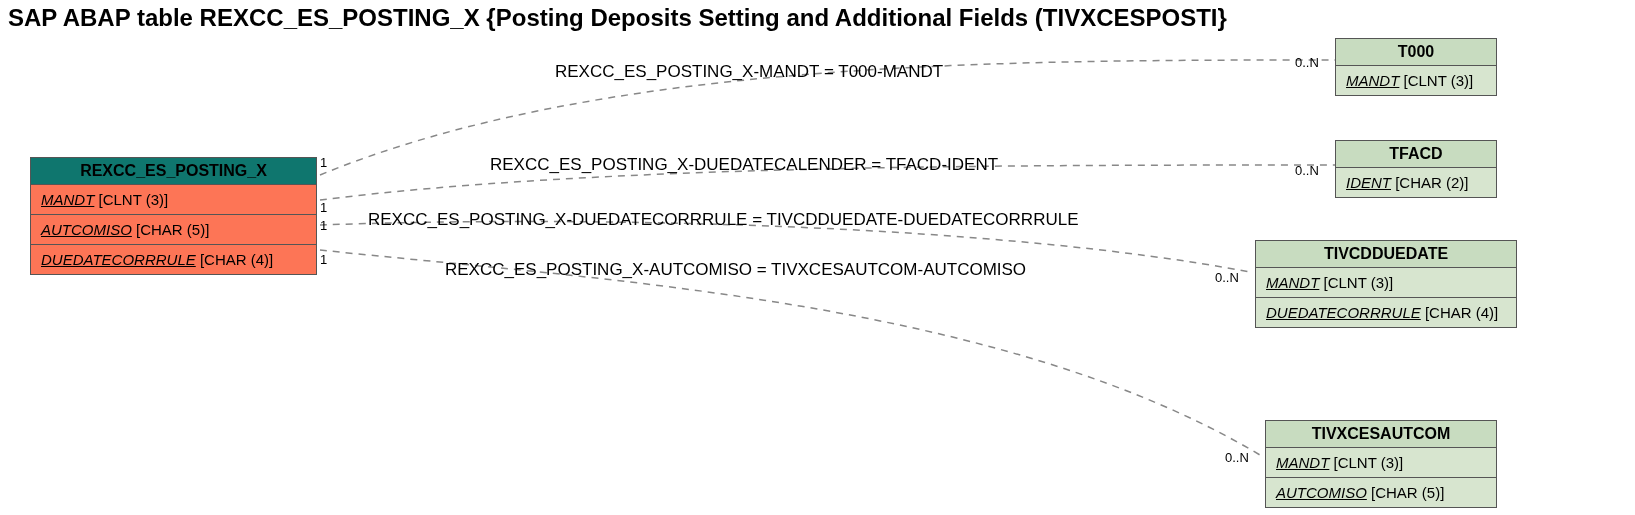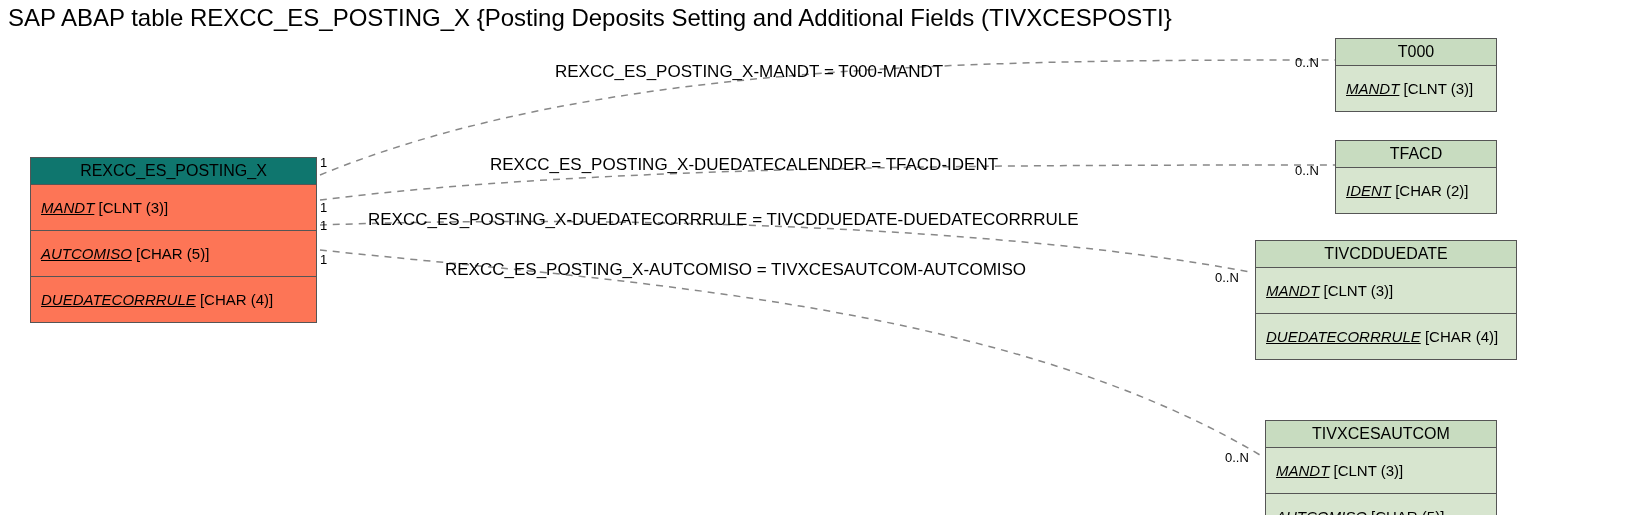--- a/index.html
+++ b/index.html
@@ -1,21 +1,21 @@
 <!DOCTYPE html>
 <html><head>
 <meta charset="utf-8">
 <style>
   html,body{margin:0;padding:0;font-family:Arial,Helvetica,sans-serif;background:#fff;color:#000}
   .stage{position:relative;width:1635px;height:515px}
   svg.wires{position:absolute;left:0;top:0;width:1635px;height:515px;pointer-events:none}
-  .title{position:absolute;left:8px;top:4px;font-size:24px;font-weight:400}
+  .title{position:absolute;left:8px;top:4px;font-size:24px;font-weight:700}
   .entity{position:absolute;border:1px solid #555}
-  .entity .hd{font-weight:normal;text-align:center;padding:4px 20px;border-bottom:1px solid #555;white-space:nowrap}
-  .entity .row{padding:14px 10px;border-bottom:1px solid #555;white-space:nowrap;font-size:15px}
+  .entity .hd{font-weight:bold;text-align:center;padding:4px 20px;border-bottom:1px solid #555;white-space:nowrap}
+  .entity .row{padding:6px 10px;border-bottom:1px solid #555;white-space:nowrap;font-size:15px}
   .entity .row:last-child{border-bottom:none}
   .entity .row .fld{font-style:italic;text-decoration:underline}
   .entity.orange{background:#fd7556}
   .entity.orange .hd{background:#0f766e}
   .entity.green{background:#d7e5cf}
   .entity.green .hd{background:#c8dcc0}
   .rel-label{position:absolute;font-size:17px;white-space:nowrap;}
   .card{position:absolute;font-size:13px}
 </style>
 </head>

